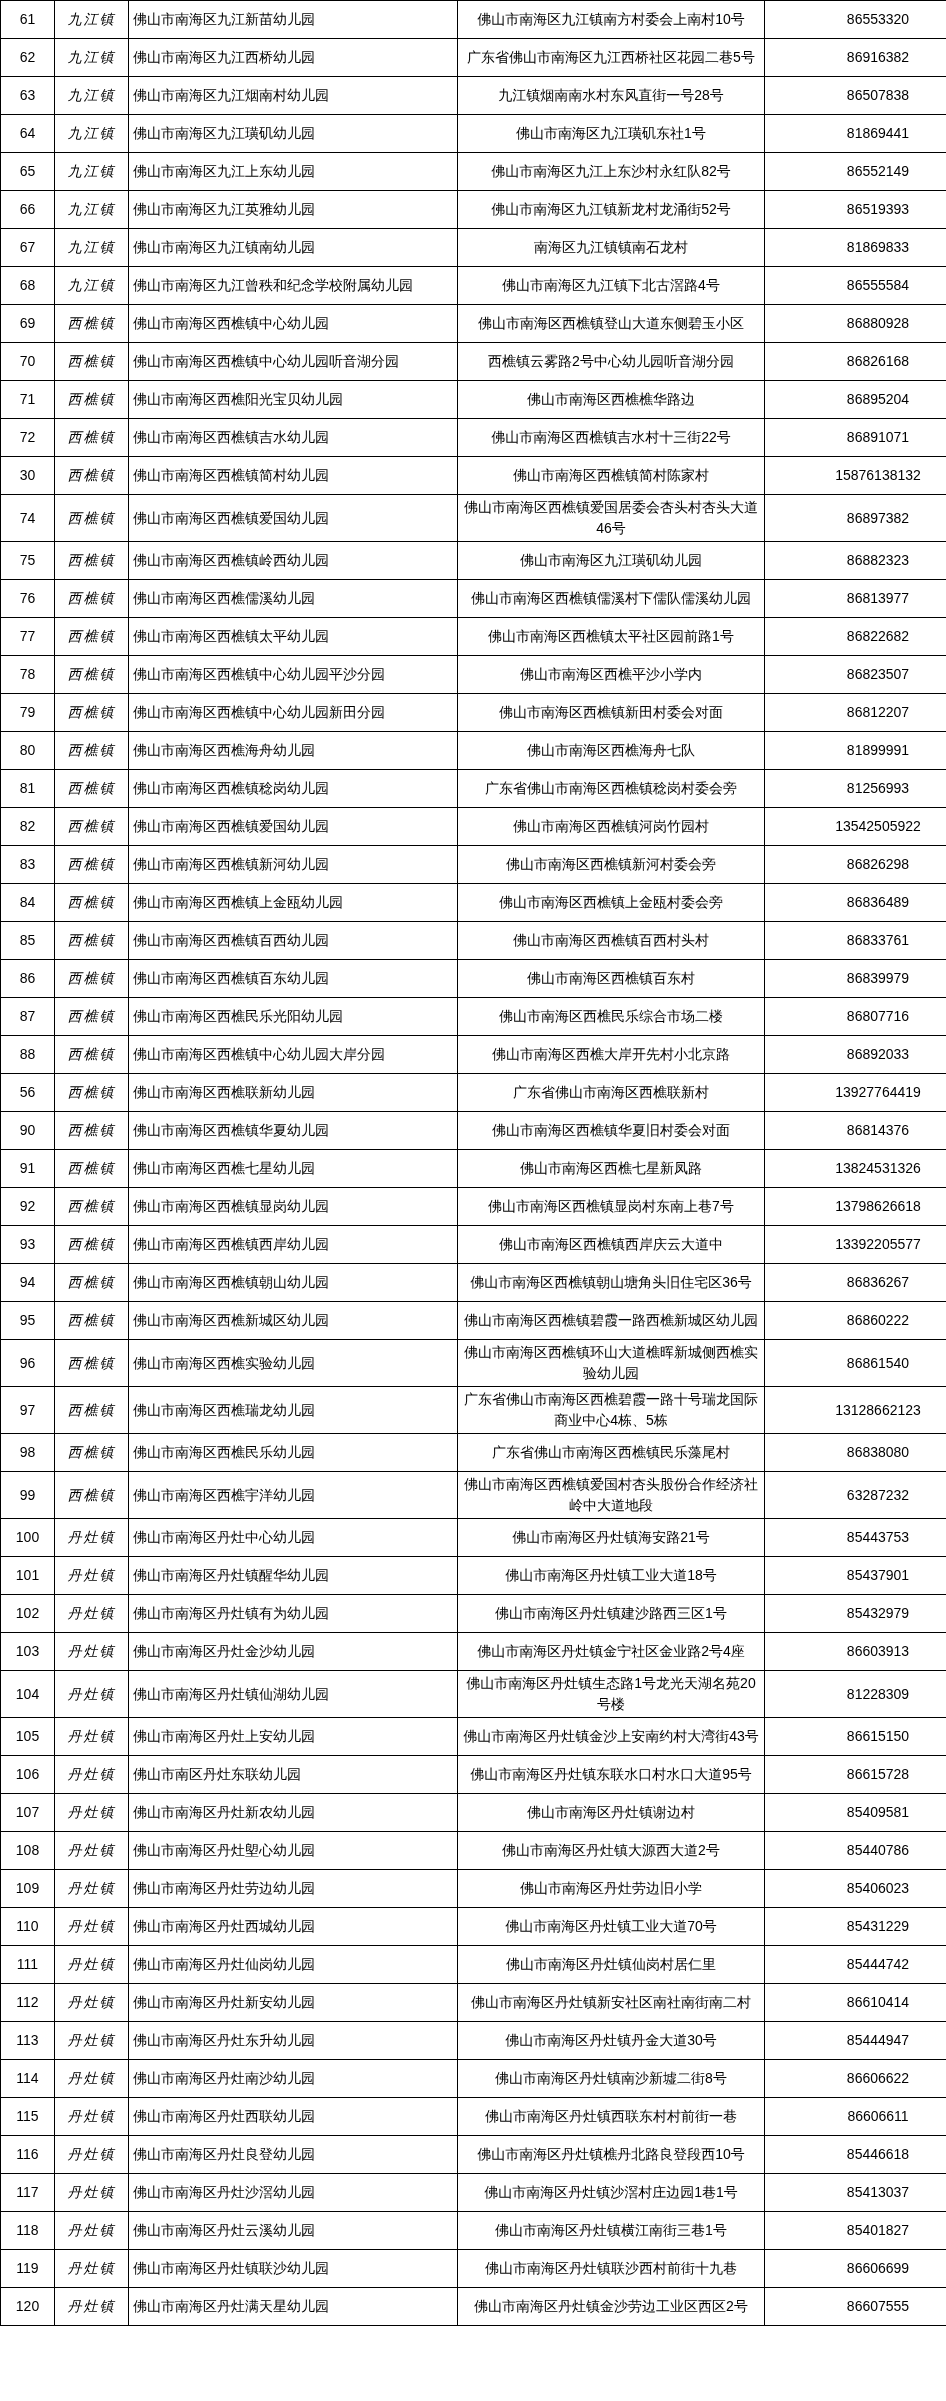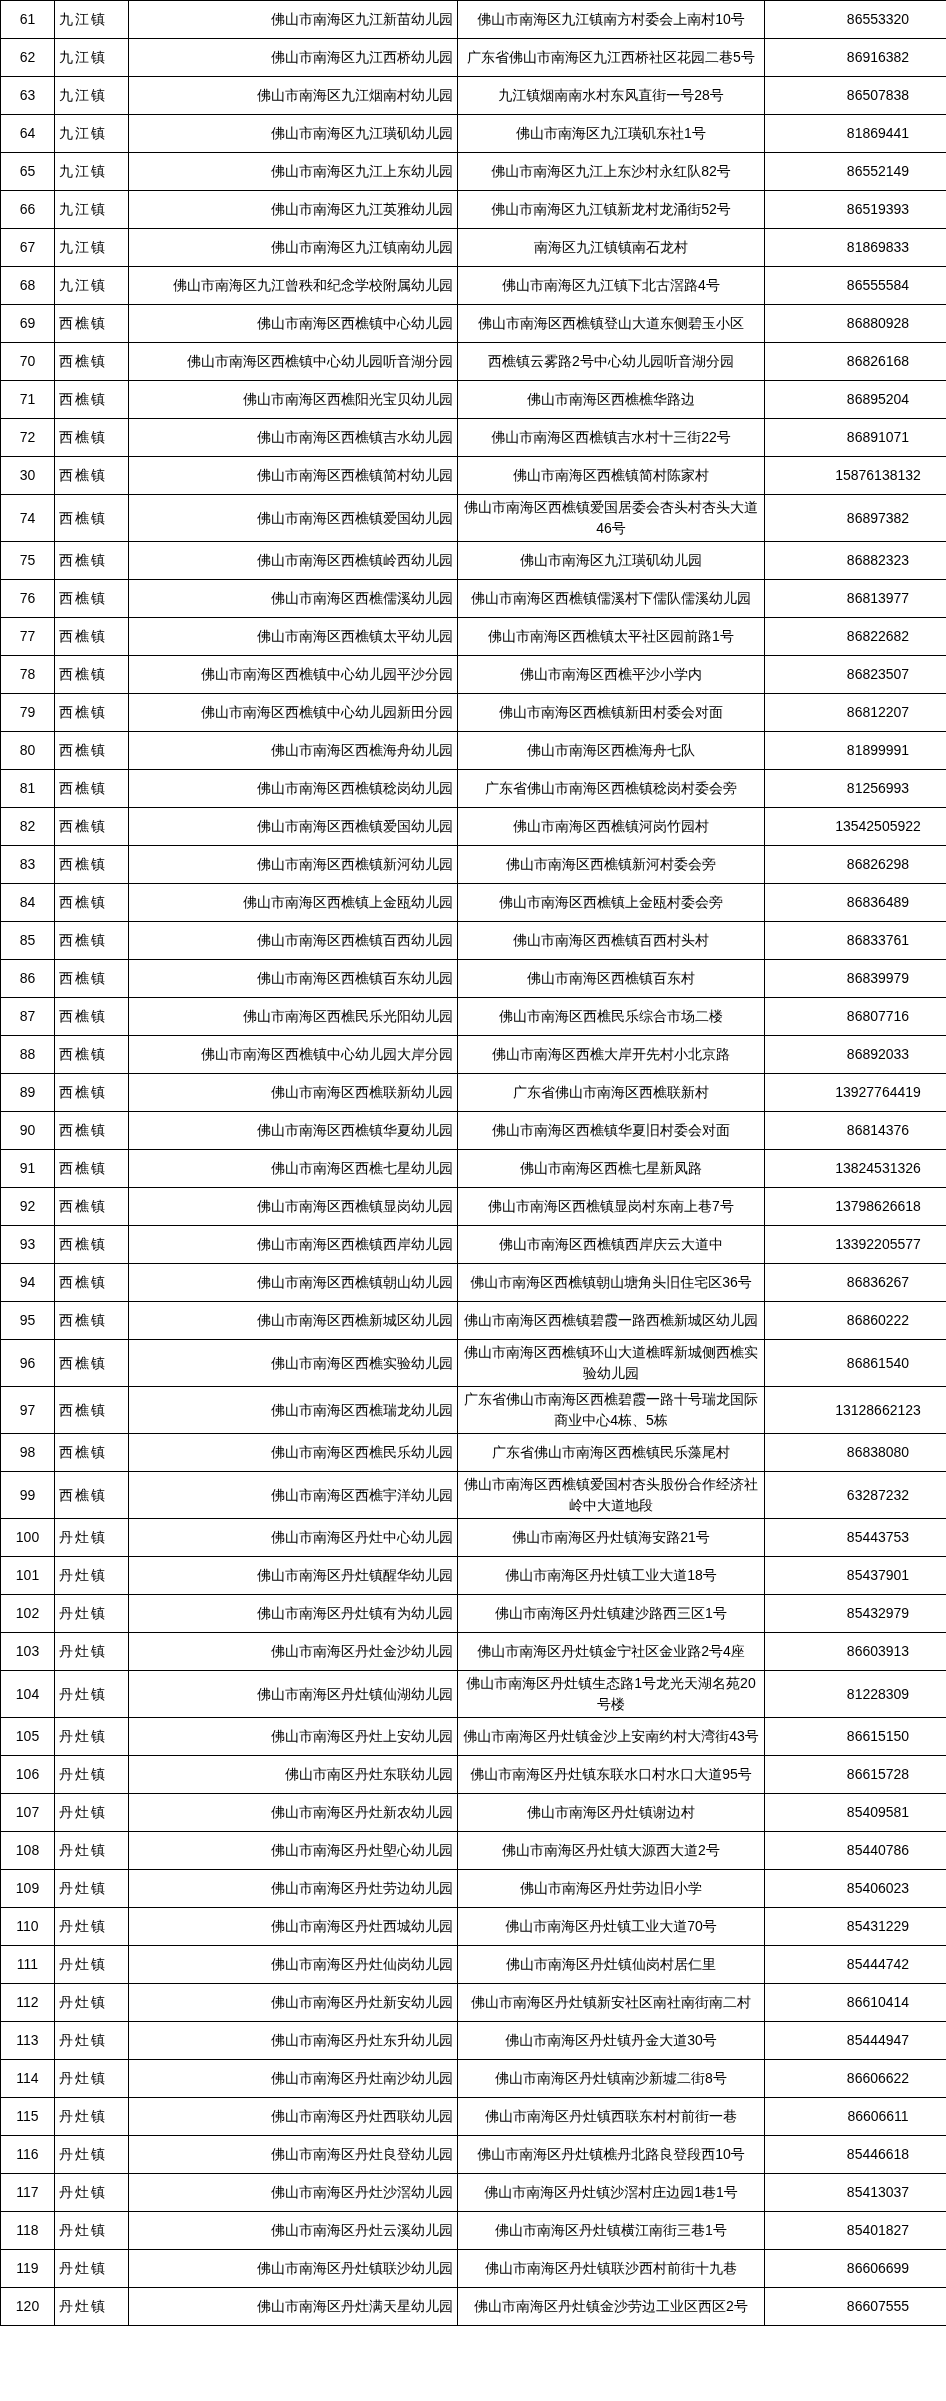--- a/index.html
+++ b/index.html
@@ -15,22 +15,22 @@
   table.roster td{
     border:1px solid #000;
     padding:2px 4px;
     height:33px;
     line-height:21px;
     vertical-align:middle;
     overflow:hidden;
     word-break:break-all;
   }
   td.col-no{width:45px;text-align:center;}
-  td.col-town{width:65px;text-align:left;letter-spacing:2px;}
-  td.col-name{width:320px;text-align:right;padding-left:42px;}
+  td.col-town{width:65px;text-align:center;letter-spacing:2px;font-style:italic;}
+  td.col-name{width:320px;text-align:left;padding-left:42px;}
   td.col-address{width:298px;text-align:center;padding-left:22px;padding-right:6px;}
   td.col-phone{width:218px;text-align:center;}
 </style>
 </head>
 <body>
 
 <div class="page">
   <table class="roster">
     <tbody>
         <tr>
@@ -223,21 +223,21 @@
           <td class="col-phone">86807716</td>
         </tr>
         <tr>
           <td class="col-no">88</td>
           <td class="col-town">西樵镇</td>
           <td class="col-name">佛山市南海区西樵镇中心幼儿园大岸分园</td>
           <td class="col-address">佛山市南海区西樵大岸开先村小北京路</td>
           <td class="col-phone">86892033</td>
         </tr>
         <tr>
-          <td class="col-no">89</td>
+          <td class="col-no">56</td>
           <td class="col-town">西樵镇</td>
           <td class="col-name">佛山市南海区西樵联新幼儿园</td>
           <td class="col-address">广东省佛山市南海区西樵联新村</td>
           <td class="col-phone">13927764419</td>
         </tr>
         <tr>
           <td class="col-no">90</td>
           <td class="col-town">西樵镇</td>
           <td class="col-name">佛山市南海区西樵镇华夏幼儿园</td>
           <td class="col-address">佛山市南海区西樵镇华夏旧村委会对面</td>

